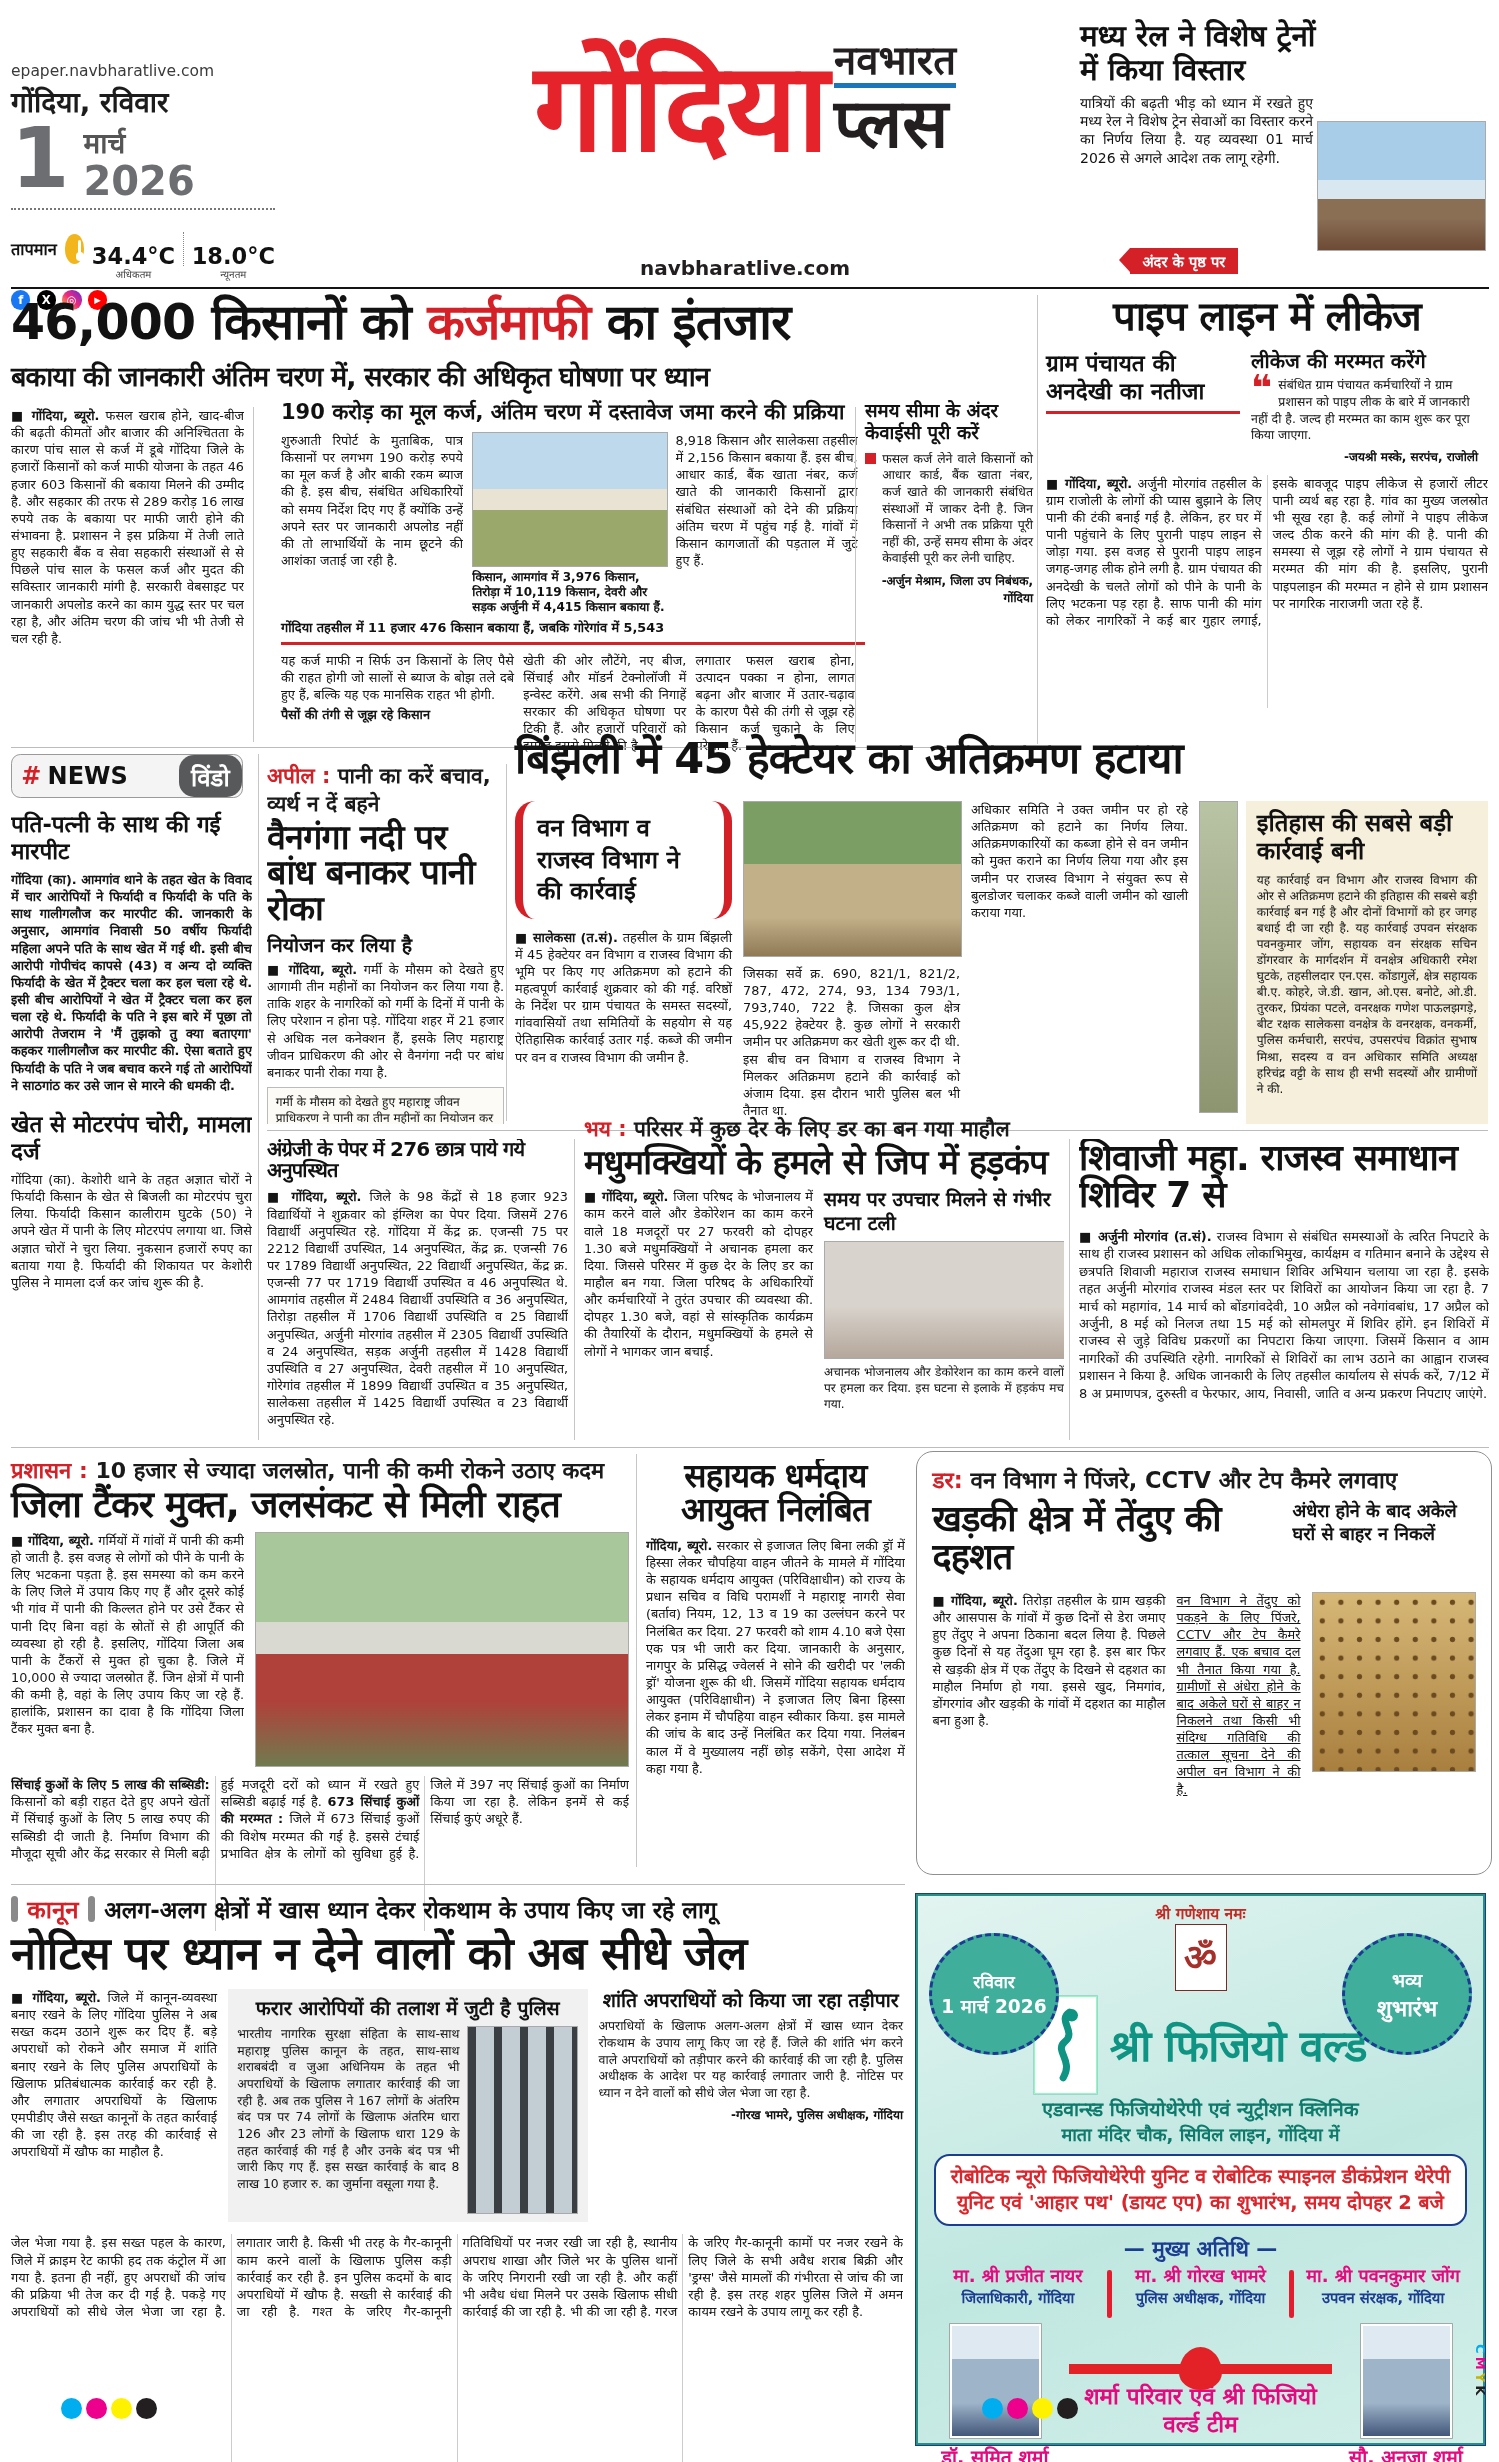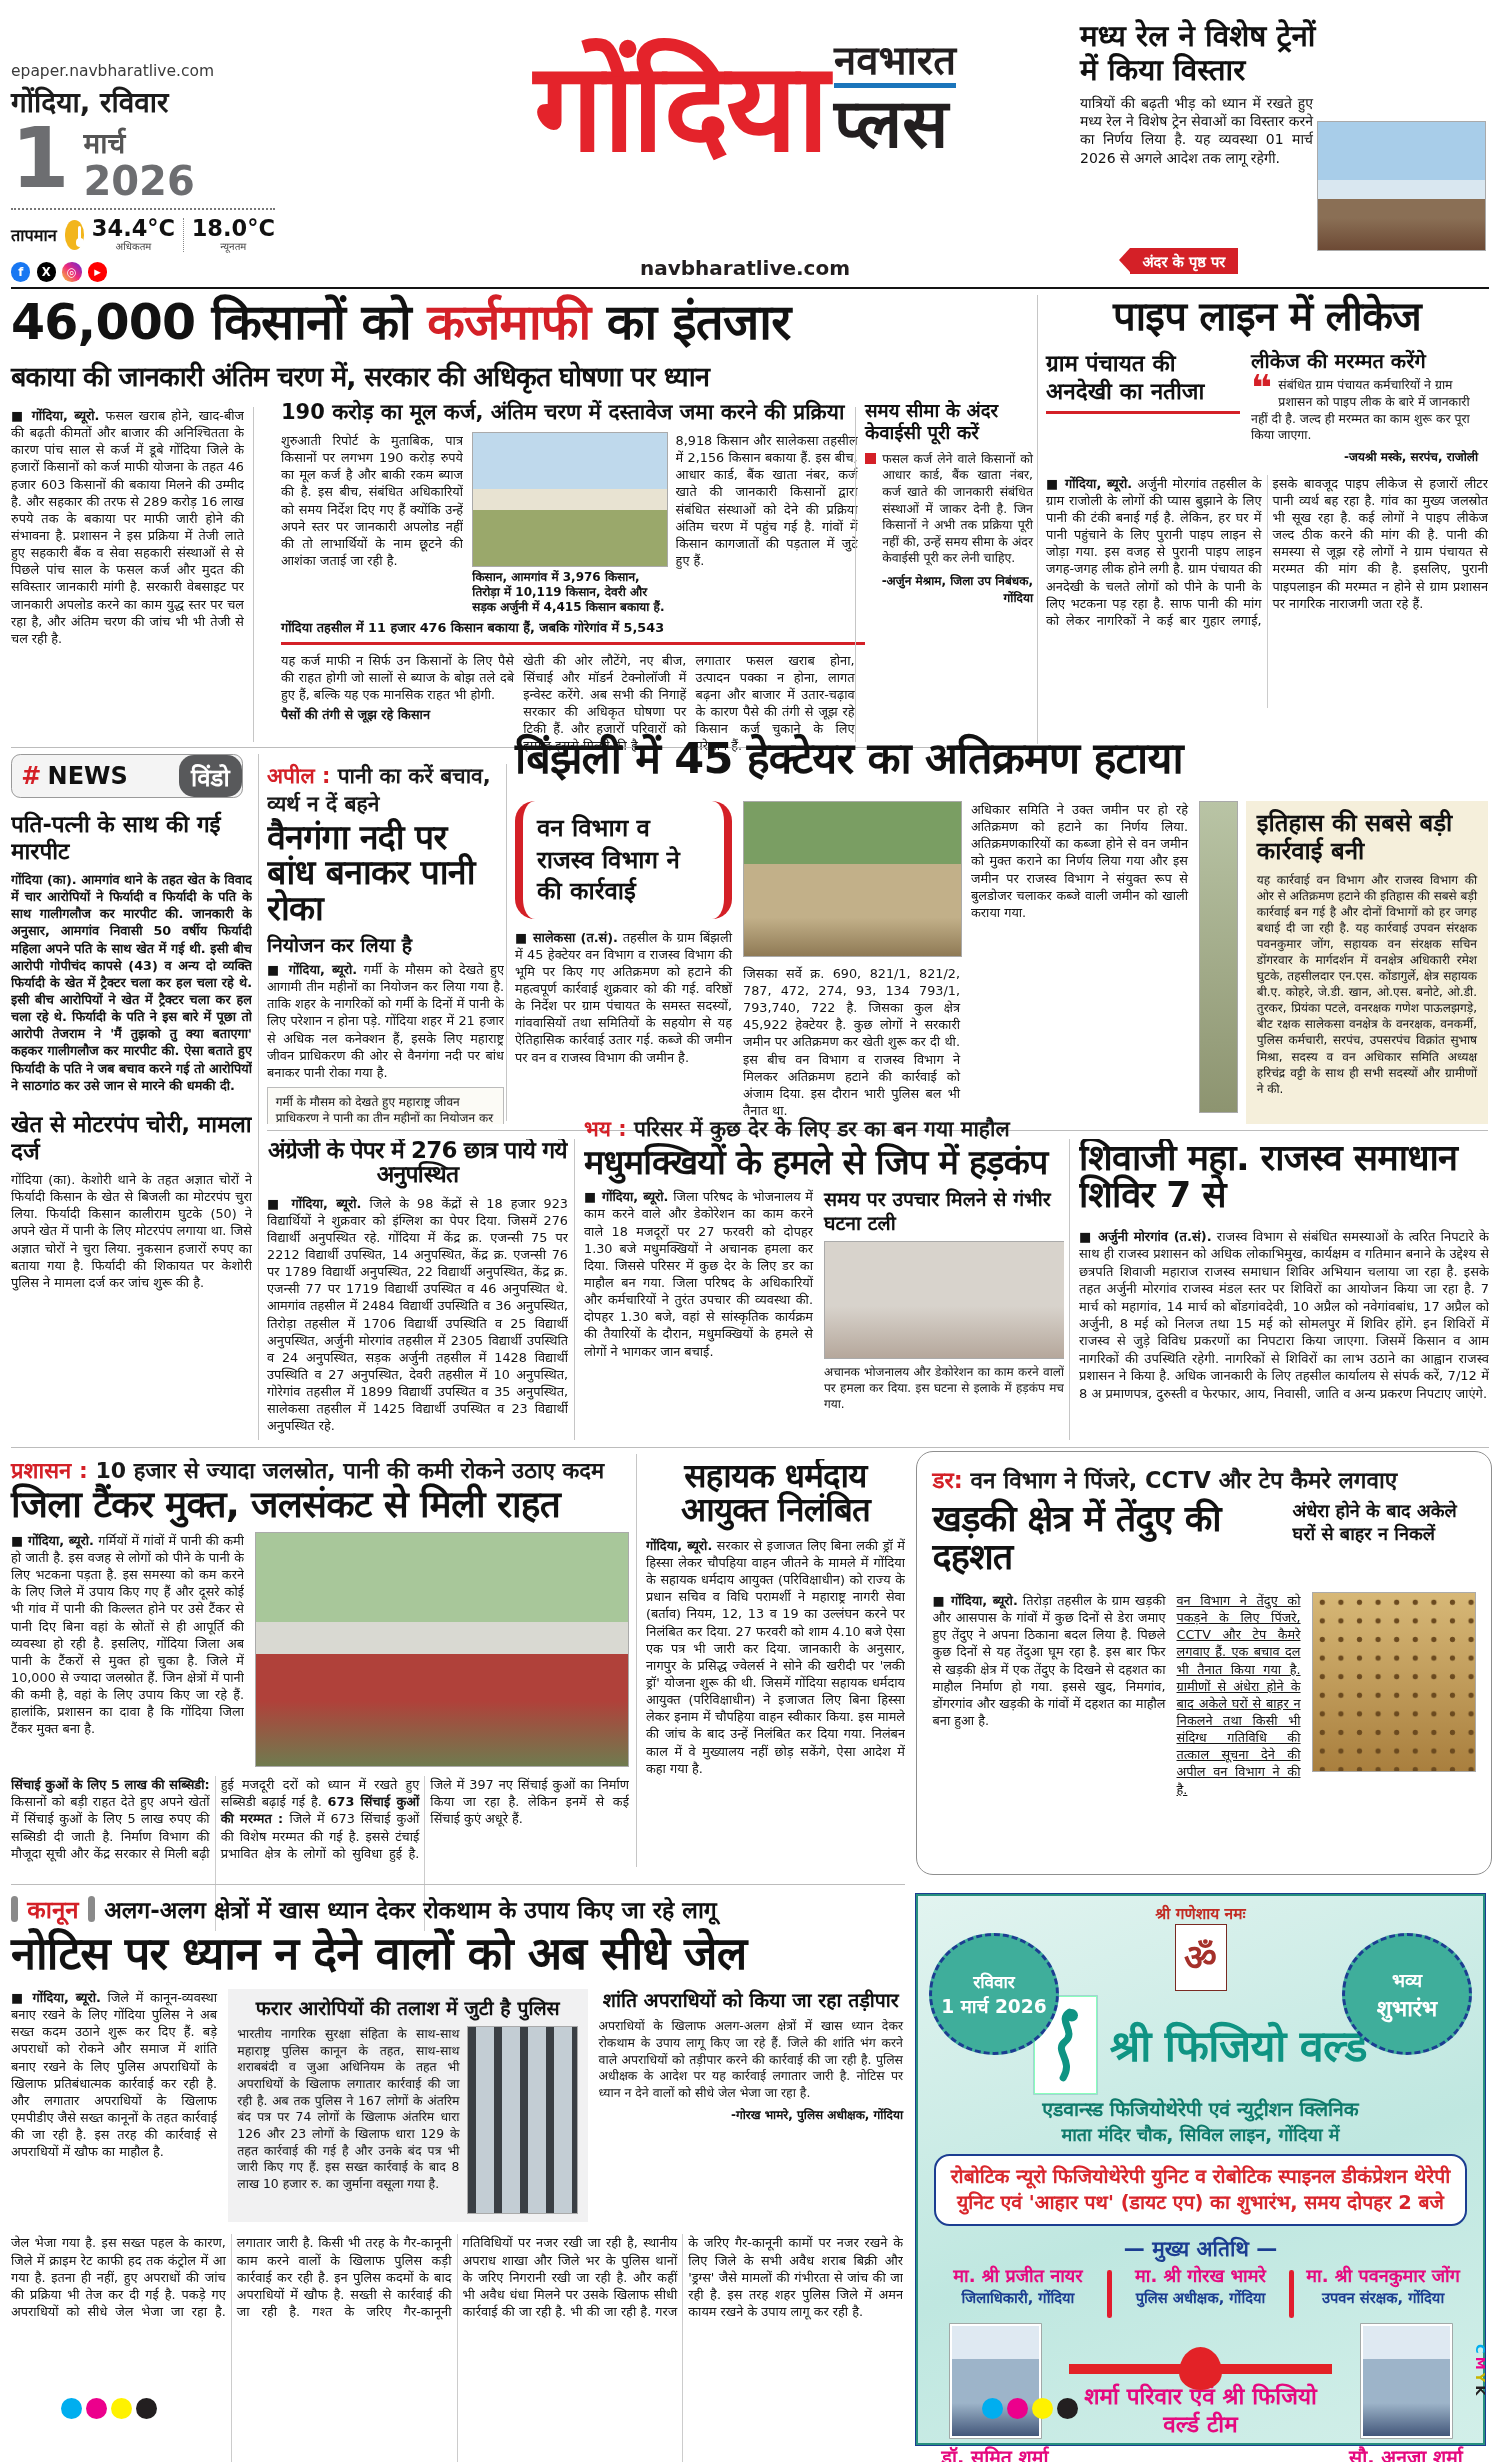--- a/index.html
+++ b/index.html
@@ -17,21 +17,21 @@
   .mh-city{font-size:28px;font-weight:800;color:#1c1c1c;margin-top:1.6px;}
   .mh-daterow{display:flex;align-items:flex-start;gap:14px;margin-top:3.1px;}
   .mh-day{font-size:84px;font-weight:800;color:#6d6e71;line-height:.85;}
   .mh-month{font-size:28px;font-weight:700;color:#555;}
   .mh-year{font-size:40px;font-weight:800;color:#6d6e71;line-height:1;}
   .dotline{border-top:2.3px dotted #777;margin:7.8px 0 6.2px;}
   .mh-temp{display:flex;align-items:center;gap:7.8px;}
   .t-ico{width:29.5px;height:29.5px;border-radius:50%;background:#f2b51c;position:relative;}
   .t-ico:after{content:"";position:absolute;left:13px;top:5.4px;width:3.9px;height:15.5px;background:#fff;border-radius:2.3px;}
   .t-ico:before{content:"";position:absolute;left:11px;bottom:3.1px;width:8.5px;height:8.5px;background:#fff;border-radius:50%;}
-  .t-val{font-size:22.5px;font-weight:800;line-height:1;}
+  .t-val{font-size:22.5px;font-weight:800;line-height:1;margin-top:28px;}
   .t-sub{font-size:10px;color:#444;text-align:center;}
   .t-sep{border-left:1.6px dotted #888;height:34px;}
   .soc{display:flex;gap:6.2px;margin-top:9.3px;}
   .soc .c{width:19.4px;height:19.4px;border-radius:50%;color:#fff;font-size:11.6px;font-weight:700;display:flex;align-items:center;justify-content:center;}
   .logo-wrap{display:flex;align-items:flex-end;justify-content:center;gap:7.8px;}
   .logo-main{font-size:123px;font-weight:800;color:#e4232b;line-height:.9;letter-spacing:-3.1px;}
   .logo-side{display:flex;flex-direction:column;align-items:flex-start;padding-bottom:7.8px;}
   .logo-nb{font-size:40px;font-weight:800;color:#231f20;line-height:1;}
   .logo-bar{width:100%;height:5.4px;background:#1b75bb;margin:3.1px 0;}
   .logo-plus{font-size:68px;font-weight:800;color:#231f20;line-height:.95;}
@@ -257,21 +257,21 @@
       <div class="beige" style="flex:1;">
         <div style="font-size:24px;font-weight:800;line-height:1.15;">इतिहास की सबसे बड़ी कार्रवाई बनी</div>
         <div class="bt" style="font-size:12px;margin-top:6.2px;">यह कार्रवाई वन विभाग और राजस्व विभाग की ओर से अतिक्रमण हटाने की इतिहास की सबसे बड़ी कार्रवाई बन गई है और दोनों विभागों को हर जगह बधाई दी जा रही है. यह कार्रवाई उपवन संरक्षक पवनकुमार जोंग, सहायक वन संरक्षक सचिन डोंगरवार के मार्गदर्शन में वनक्षेत्र अधिकारी रमेश घुटके, तहसीलदार एन.एस. कोंडागुर्ले, क्षेत्र सहायक बी.ए. कोहरे, जे.डी. खान, ओ.एस. बनोटे, ओ.डी. तुरकर, प्रियंका पटले, वनरक्षक गणेश पाऊलझगड़े, बीट रक्षक सालेकसा वनक्षेत्र के वनरक्षक, वनकर्मी, पुलिस कर्मचारी, सरपंच, उपसरपंच विक्रांत सुभाष मिश्रा, सदस्य व वन अधिकार समिति अध्यक्ष हरिचंद्र वट्टी के साथ ही सभी सदस्यों और ग्रामीणों ने की.</div>
       </div>
     </div>
   </div>
 
   <div class="hl" style="left:267px;top:1130px;width:1221px;"></div>
 
   <div class="abs" style="left:267px;top:1139px;width:301px;height:303px;overflow:hidden;">
-    <div class="hugeline" style="font-size:23px;text-align:center;">अंग्रेजी के पेपर में 276 छात्र पाये गये अनुपस्थित</div>
+    <div class="hugeline" style="font-size:20px;text-align:left;">अंग्रेजी के पेपर में 276 छात्र पाये गये अनुपस्थित</div>
     <div class="bt" style="margin-top:7.8px;">
       <span class="bd">■ </span><span class="bd">गोंदिया, ब्यूरो.</span>
       <span>जिले के 98 केंद्रों से 18 हजार 923 विद्यार्थियों ने शुक्रवार को इंग्लिश का पेपर दिया. जिसमें 276 विद्यार्थी अनुपस्थित रहे. गोंदिया में केंद्र क्र. एजन्सी 75 पर 2212 विद्यार्थी उपस्थित, 14 अनुपस्थित, केंद्र क्र. एजन्सी 76 पर 1789 विद्यार्थी अनुपस्थित, 22 विद्यार्थी अनुपस्थित, केंद्र क्र. एजन्सी 77 पर 1719 विद्यार्थी उपस्थित व 46 अनुपस्थित थे. आमगांव तहसील में 2484 विद्यार्थी उपस्थिति व 36 अनुपस्थित, तिरोड़ा तहसील में 1706 विद्यार्थी उपस्थिति व 25 विद्यार्थी अनुपस्थित, अर्जुनी मोरगांव तहसील में 2305 विद्यार्थी उपस्थिति व 24 अनुपस्थित, सड़क अर्जुनी तहसील में 1428 विद्यार्थी उपस्थिति व 27 अनुपस्थित, देवरी तहसील में 10 अनुपस्थित, गोरेगांव तहसील में 1899 विद्यार्थी उपस्थित व 35 अनुपस्थित, सालेकसा तहसील में 1425 विद्यार्थी उपस्थित व 23 विद्यार्थी अनुपस्थित रहे.</span>
     </div>
   </div>
   <div class="vl" style="left:574px;top:1139px;height:301px;"></div>
 
   <div class="abs" style="left:584px;top:1114px;width:480px;height:327px;overflow:hidden;">
     <div class="kick"><span class="red bd">भय :</span><span> परिसर में कुछ देर के लिए डर का बन गया माहौल</span></div>
     <div class="hugeline" style="font-size:34px;margin-top:3.1px;">मधुमक्खियों के हमले से जिप में हड़कंप</div>

